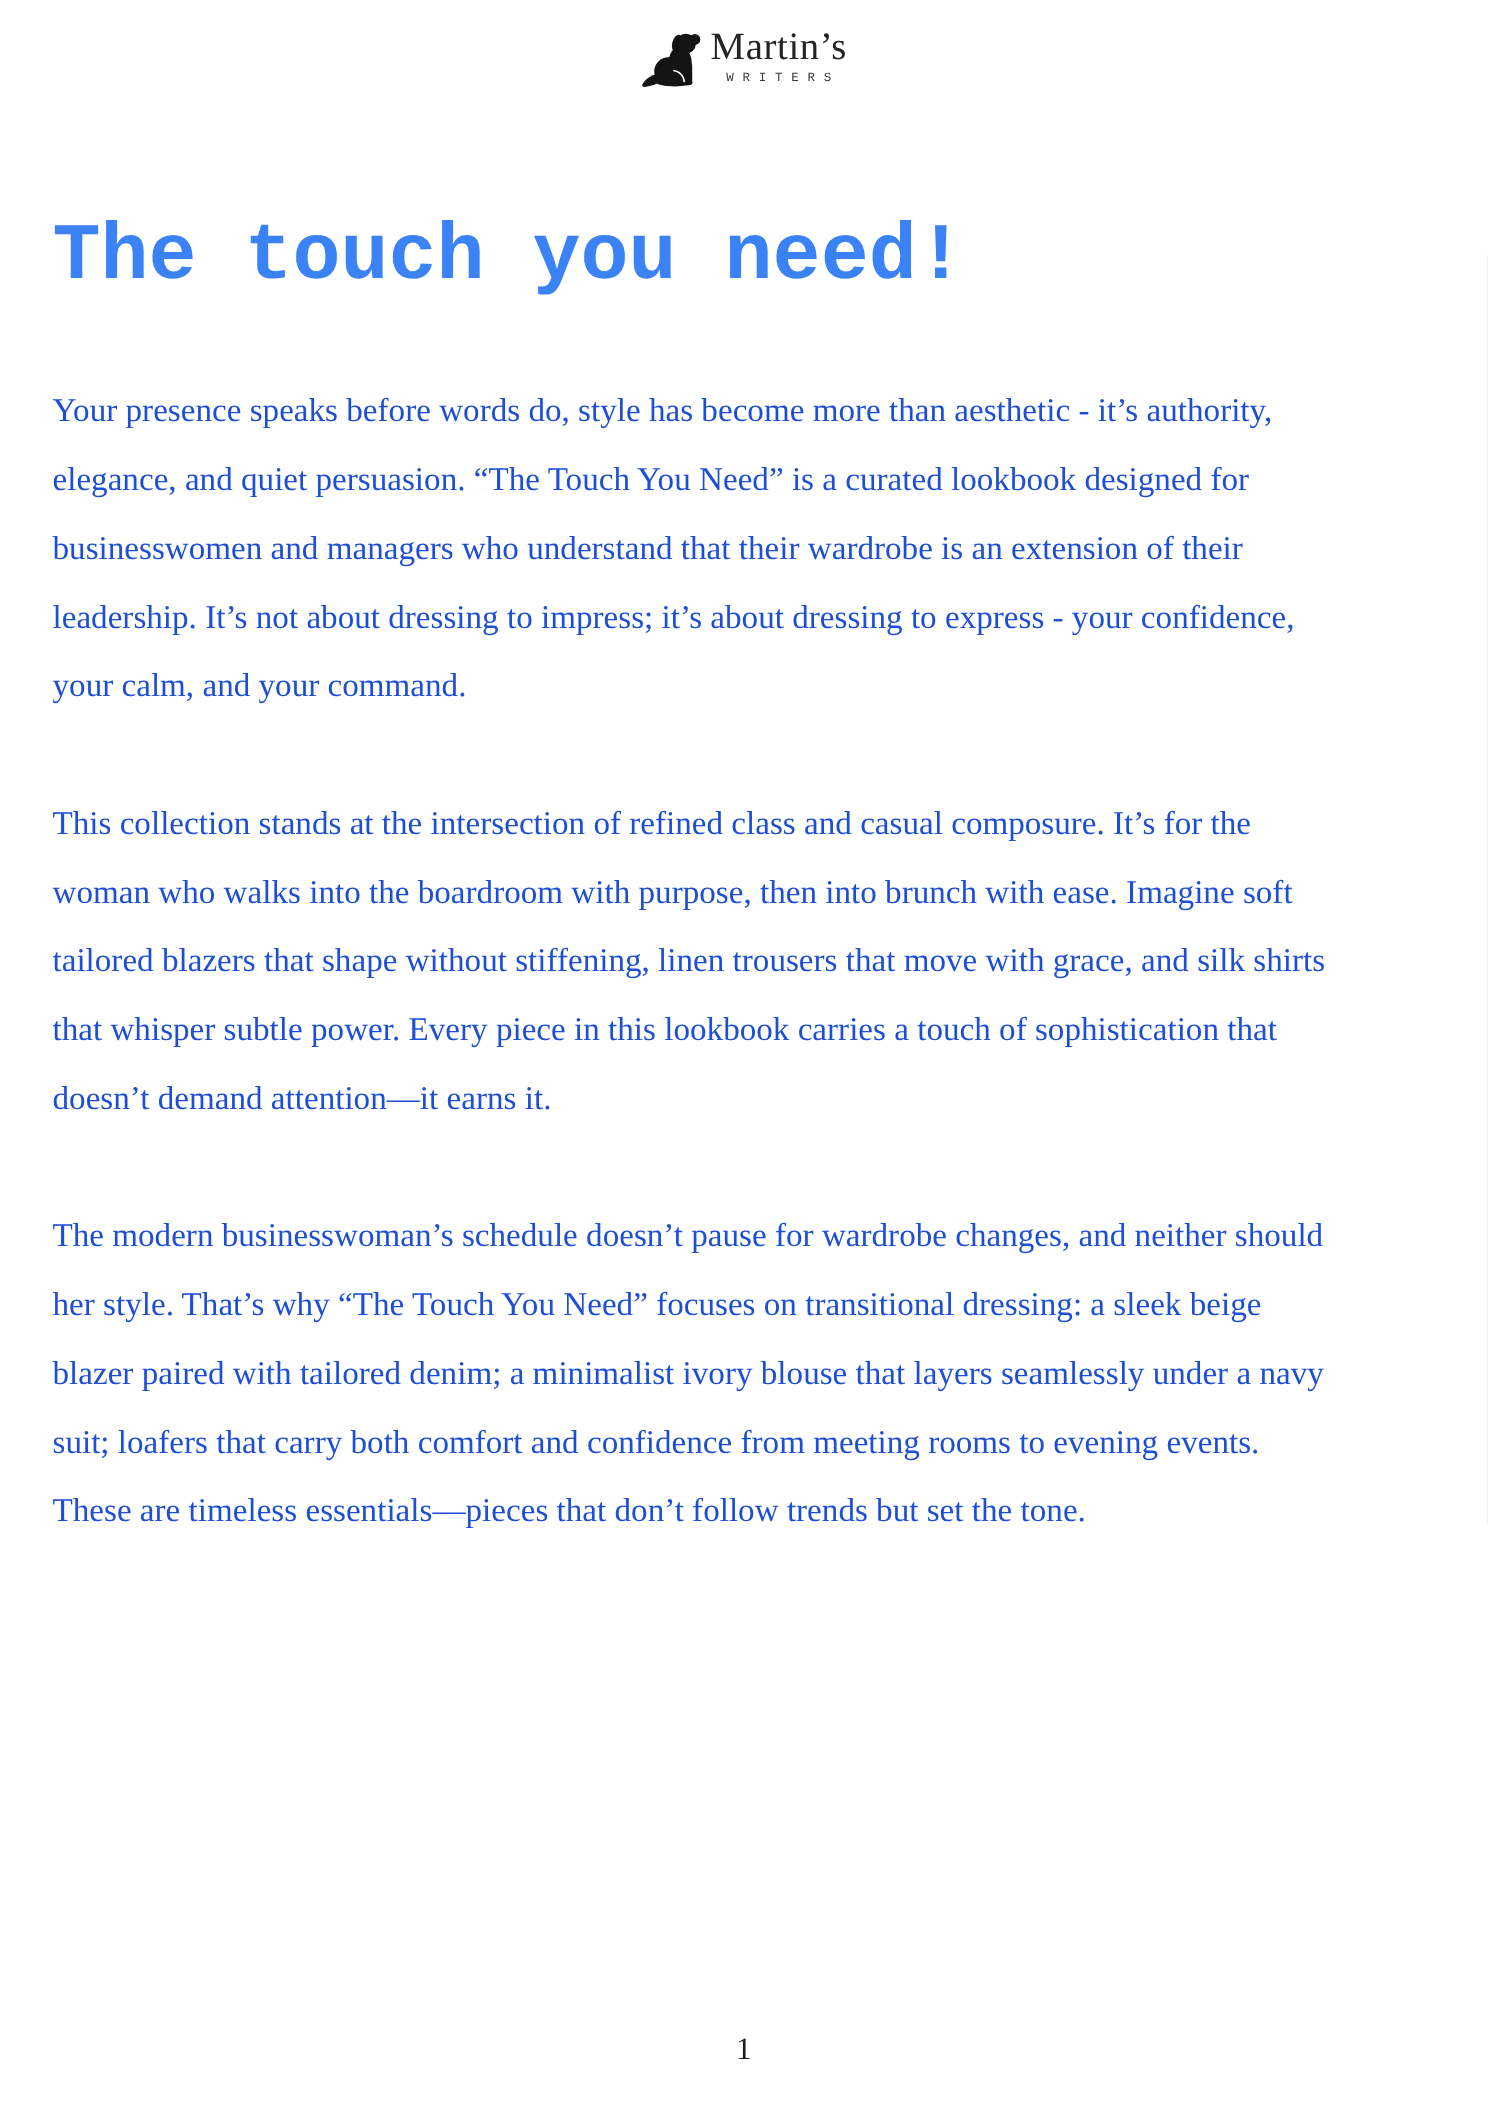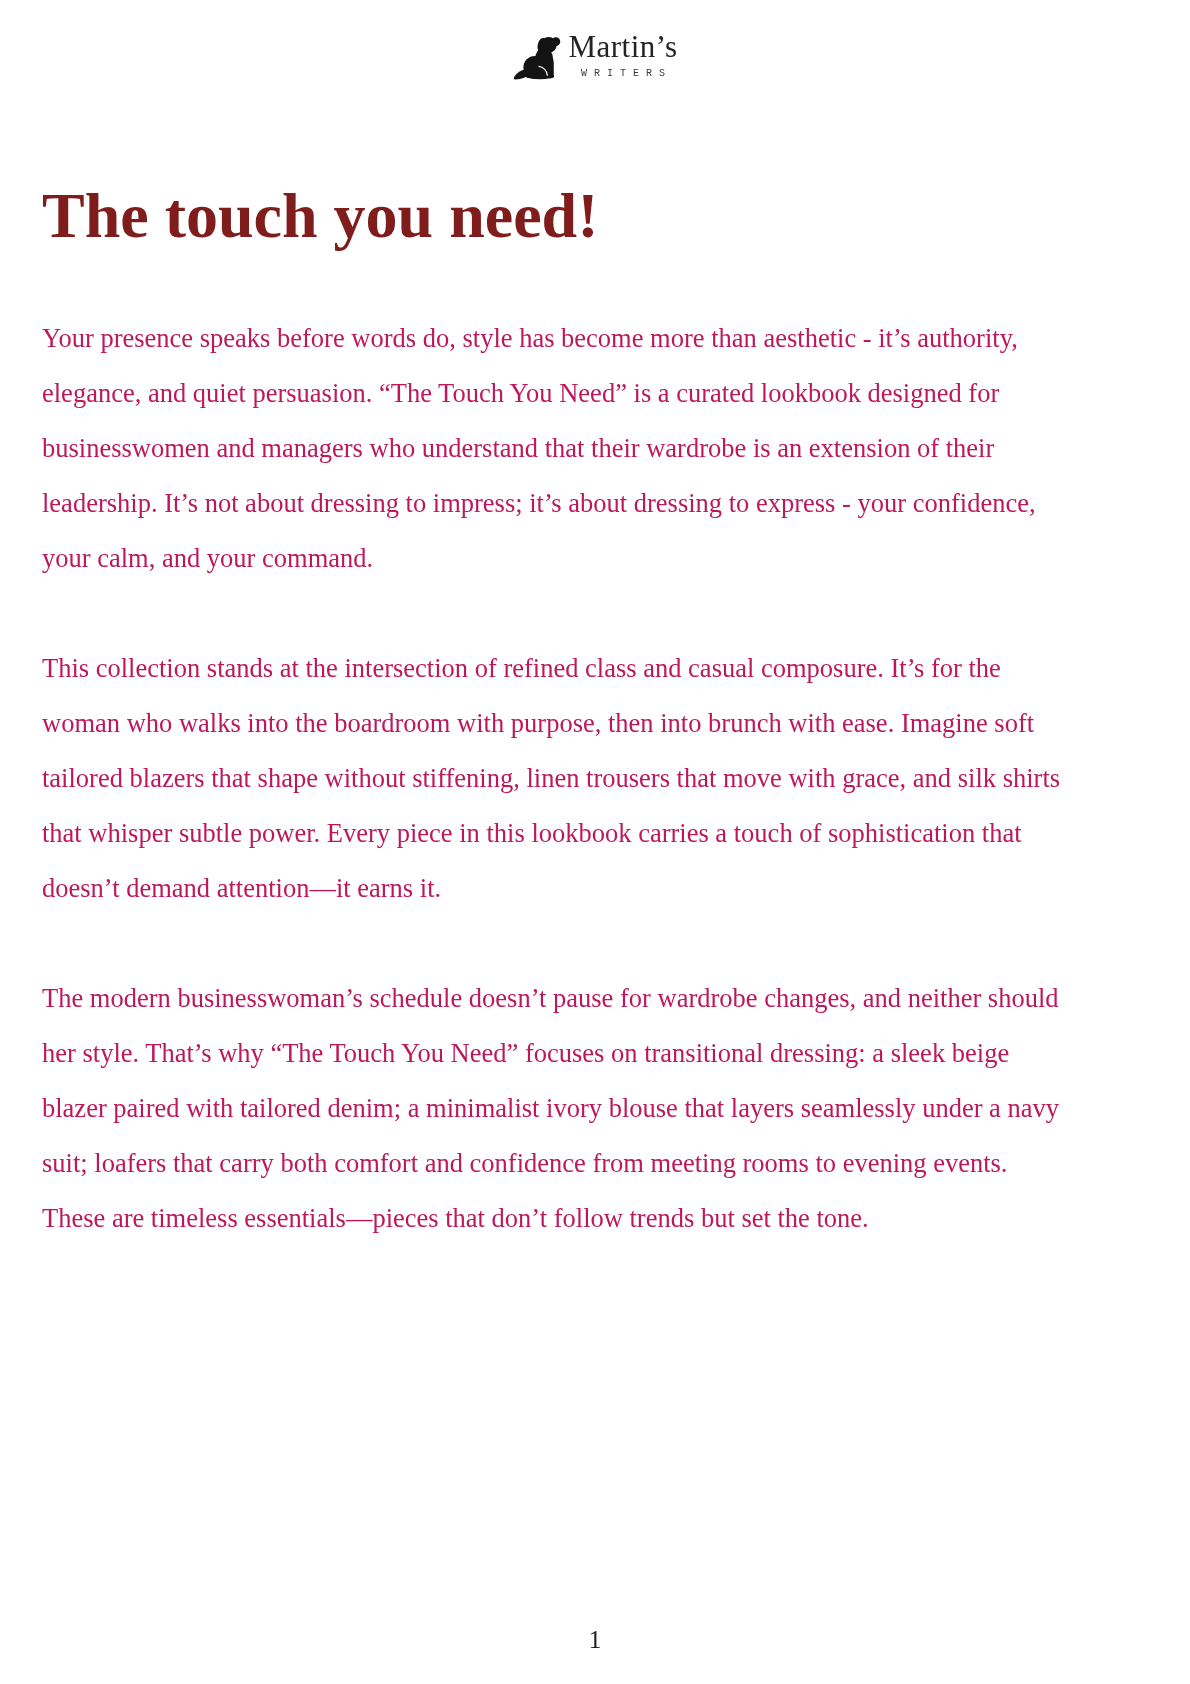--- a/index.html
+++ b/index.html
@@ -9,21 +9,21 @@
     height: 1684px;
     margin: 0 auto;
     background: #ffffff;
     font-family: "Liberation Serif", serif;
     color: #1f1f1f;
     overflow: hidden;
   }
 
   
   .logo {
-    padding-top: 30px;
+    padding-top: 20px;
     display: flex;
     justify-content: center;
   }
   .logo-inner {
     display: flex;
     align-items: flex-start;
   }
   .dog-icon { display: block; margin-top: 4px; margin-right: 2px; }
   .logo-text {
     display: flex;
@@ -47,32 +47,32 @@
     margin-top: 4px;
     text-indent: 7px; 
   }
 
   
   .content {
     padding: 0 122px 0 42px; 
   }
   h1.doc-title {
     margin: 96px 0 0 0;
-    font-family: Liberation Serif, serif;
+    font-family: Liberation Mono, monospace;
     font-size: 64px;
     font-weight: 700;
     letter-spacing: 0;
-    color: #7f1d1d;
+    color: #3b82f6;
     line-height: 1.2;
   }
   .doc-paragraph {
     font-size: 26.5px;
     line-height: 55px;
     margin: 0 0 55px 0;
-    color: #be185d;
+    color: #1d4ed8;
   }
   .doc-paragraph:first-of-type { margin-top: 56px; }
 
   
   .footer {
     position: absolute;
     left: 0; right: 0;
     bottom: 30px;
     text-align: center;
   }

